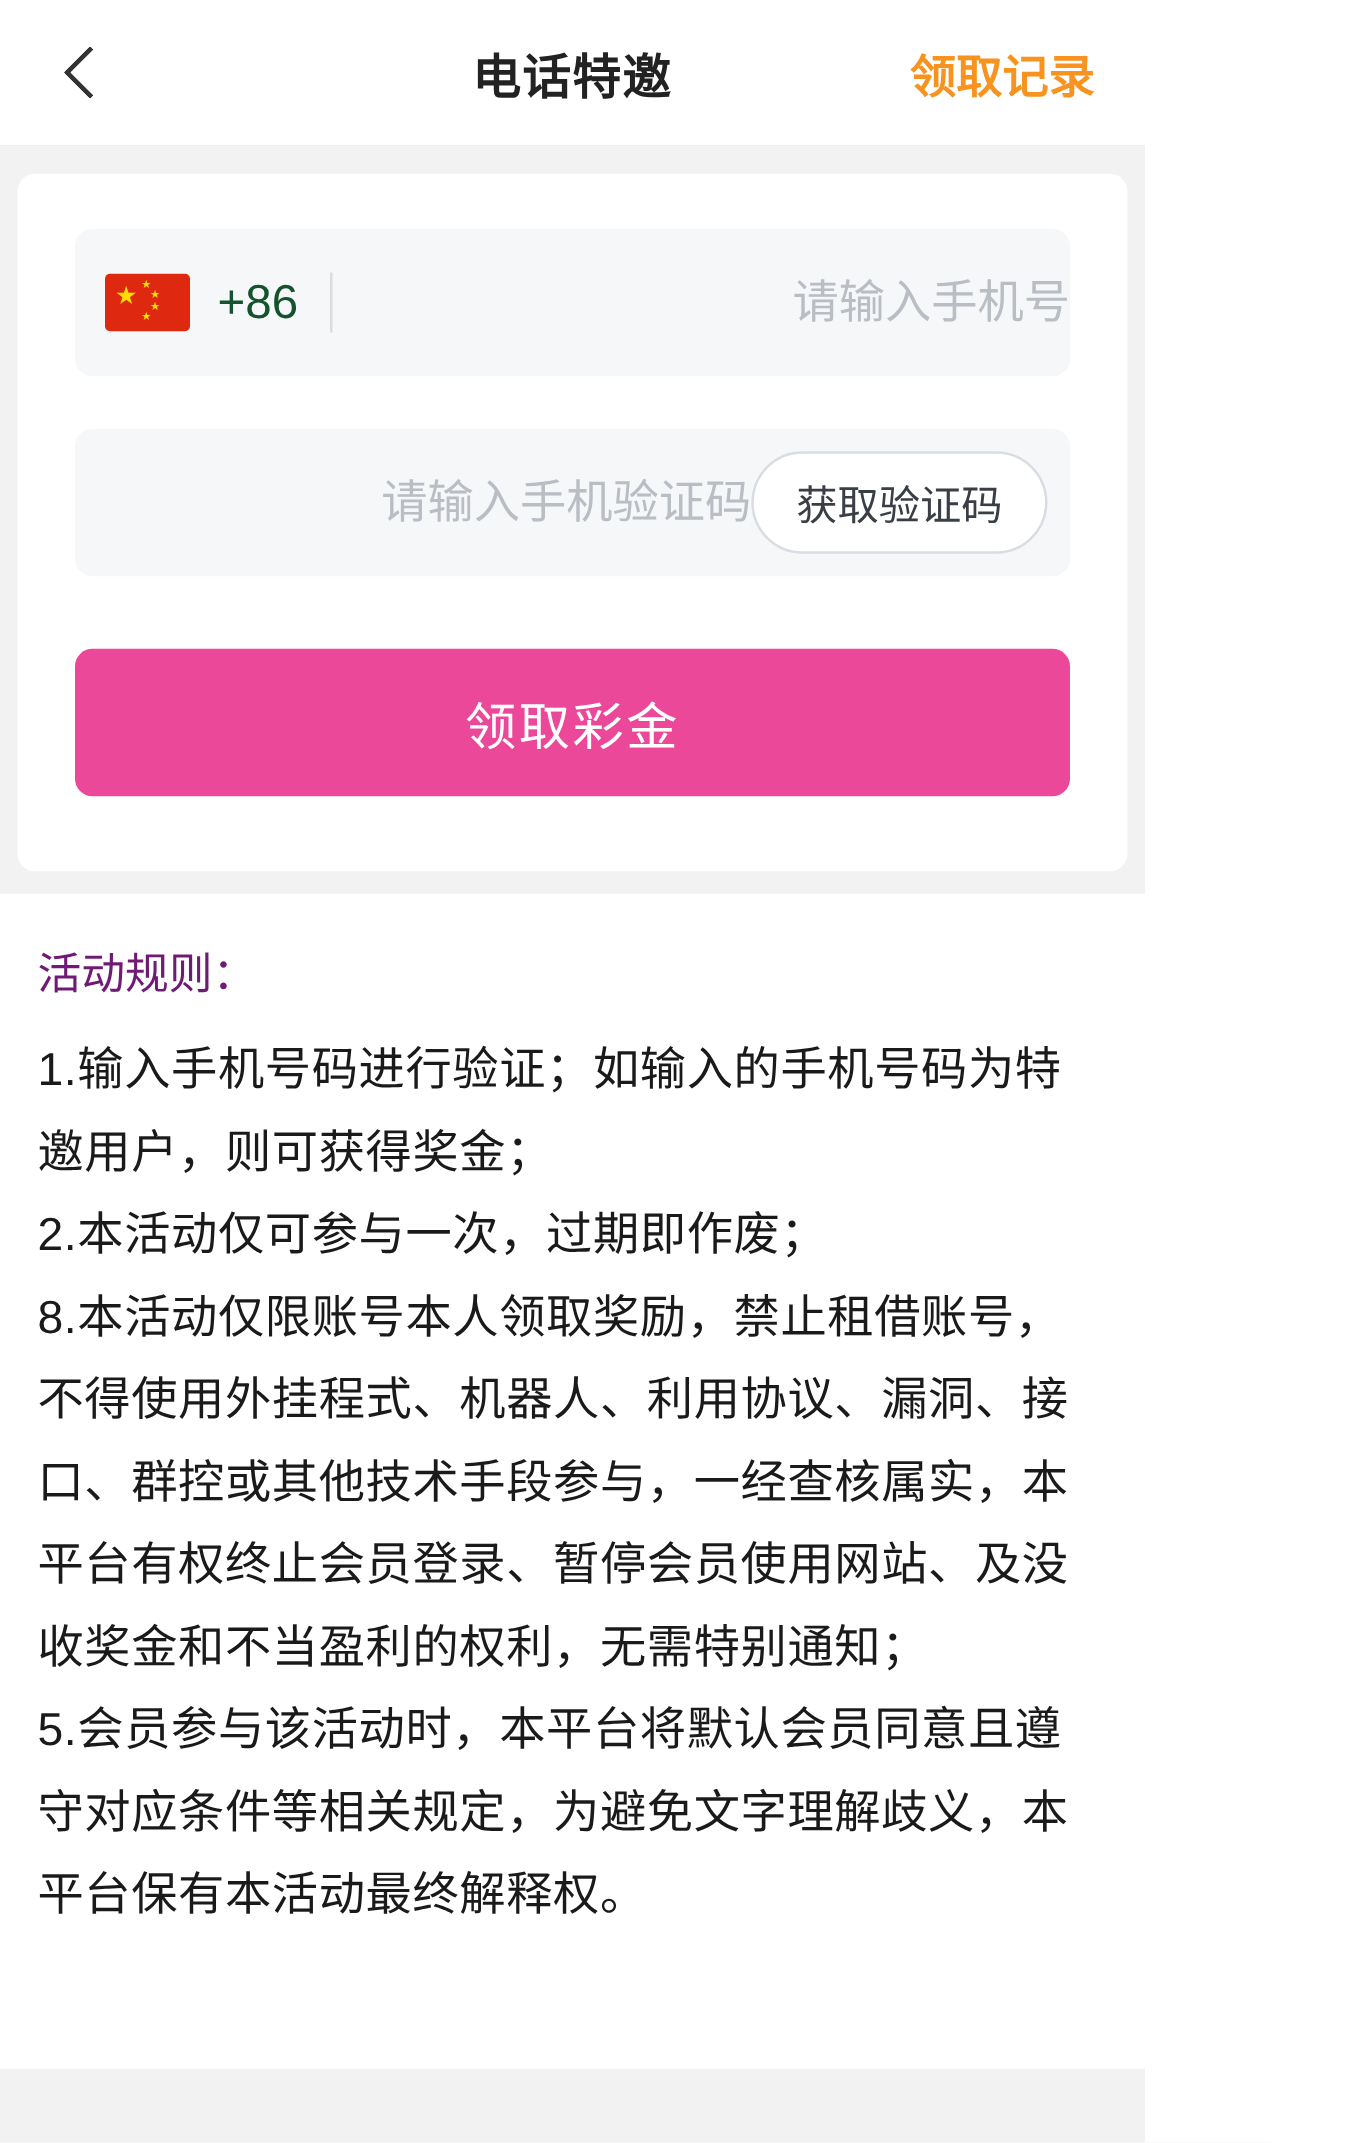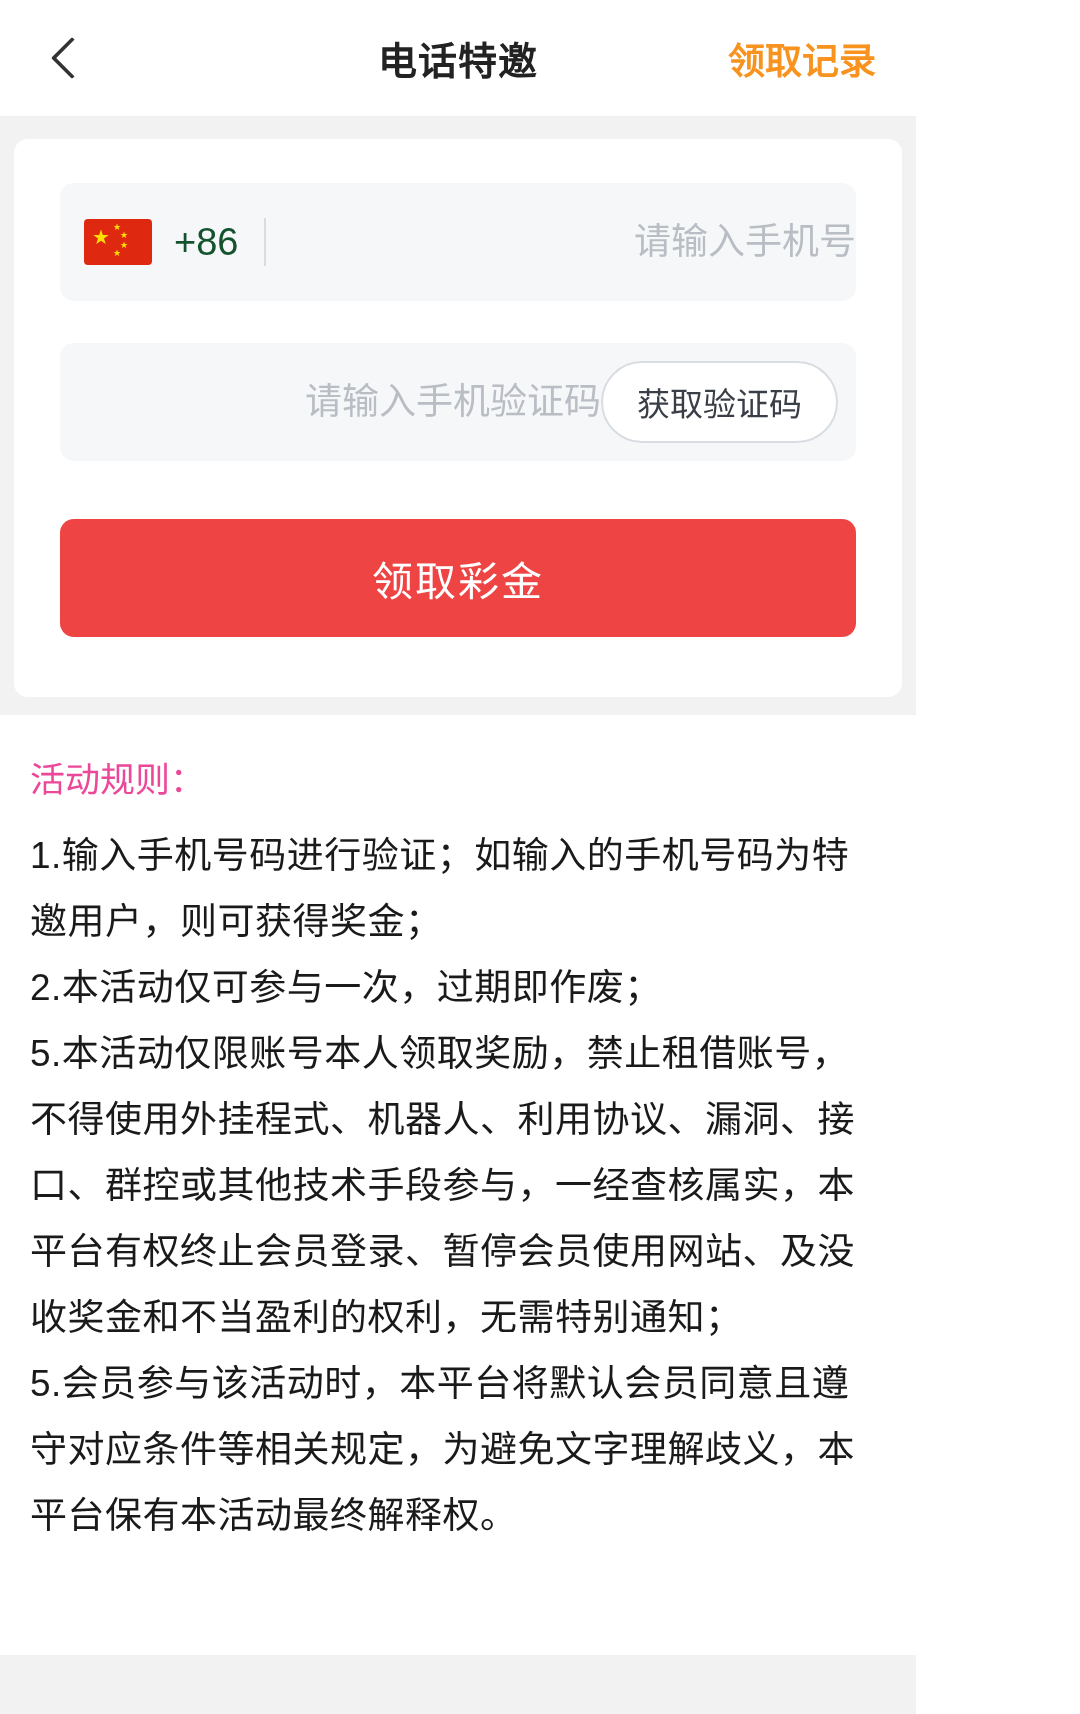--- a/index.html
+++ b/index.html
@@ -167,42 +167,42 @@
     justify-content: center;
     cursor: pointer;
   }
 
   .submit-btn {
     margin-top: 58px;
     width: 100%;
     height: 118px;
     border: none;
     border-radius: 14px;
-    background: #ef4444;
+    background: #ec4899;
     color: #ffffff;
     font-size: 41px;
     font-family: inherit;
     letter-spacing: 2px;
     cursor: pointer;
     display: flex;
     align-items: center;
     justify-content: center;
   }
 
   
   .rules {
     background: #ffffff;
     margin-top: 18px;
     padding: 32px 30px 60px 30px;
     box-sizing: border-box;
     min-height: 940px;
   }
   .rules-title {
     font-size: 35px;
-    color: #ec4899;
+    color: #701a75;
     margin: 0 0 10px 0;
     line-height: 66px;
   }
   .rule-line {
     font-size: 37px;
     color: #1a1a1a;
     line-height: 66px;
     margin: 0;
     letter-spacing: 0.5px;
   }
@@ -240,17 +240,17 @@
       <button class="get-code-btn">获取验证码</button>
     </div>
 
     <button class="submit-btn">领取彩金</button>
   </div>
 
   <div class="rules">
     <p class="rules-title">活动规则：</p>
     <p class="rule-line">1.输入手机号码进行验证；如输入的手机号码为特邀用户，则可获得奖金；</p>
     <p class="rule-line">2.本活动仅可参与一次，过期即作废；</p>
-    <p class="rule-line">5.本活动仅限账号本人领取奖励，禁止租借账号，不得使用外挂程式、机器人、利用协议、漏洞、接口、群控或其他技术手段参与，一经查核属实，本平台有权终止会员登录、暂停会员使用网站、及没收奖金和不当盈利的权利，无需特别通知；</p>
+    <p class="rule-line">8.本活动仅限账号本人领取奖励，禁止租借账号，不得使用外挂程式、机器人、利用协议、漏洞、接口、群控或其他技术手段参与，一经查核属实，本平台有权终止会员登录、暂停会员使用网站、及没收奖金和不当盈利的权利，无需特别通知；</p>
     <p class="rule-line">5.会员参与该活动时，本平台将默认会员同意且遵守对应条件等相关规定，为避免文字理解歧义，本平台保有本活动最终解释权。</p>
   </div>
 
 </div>
 
 </body></html>

